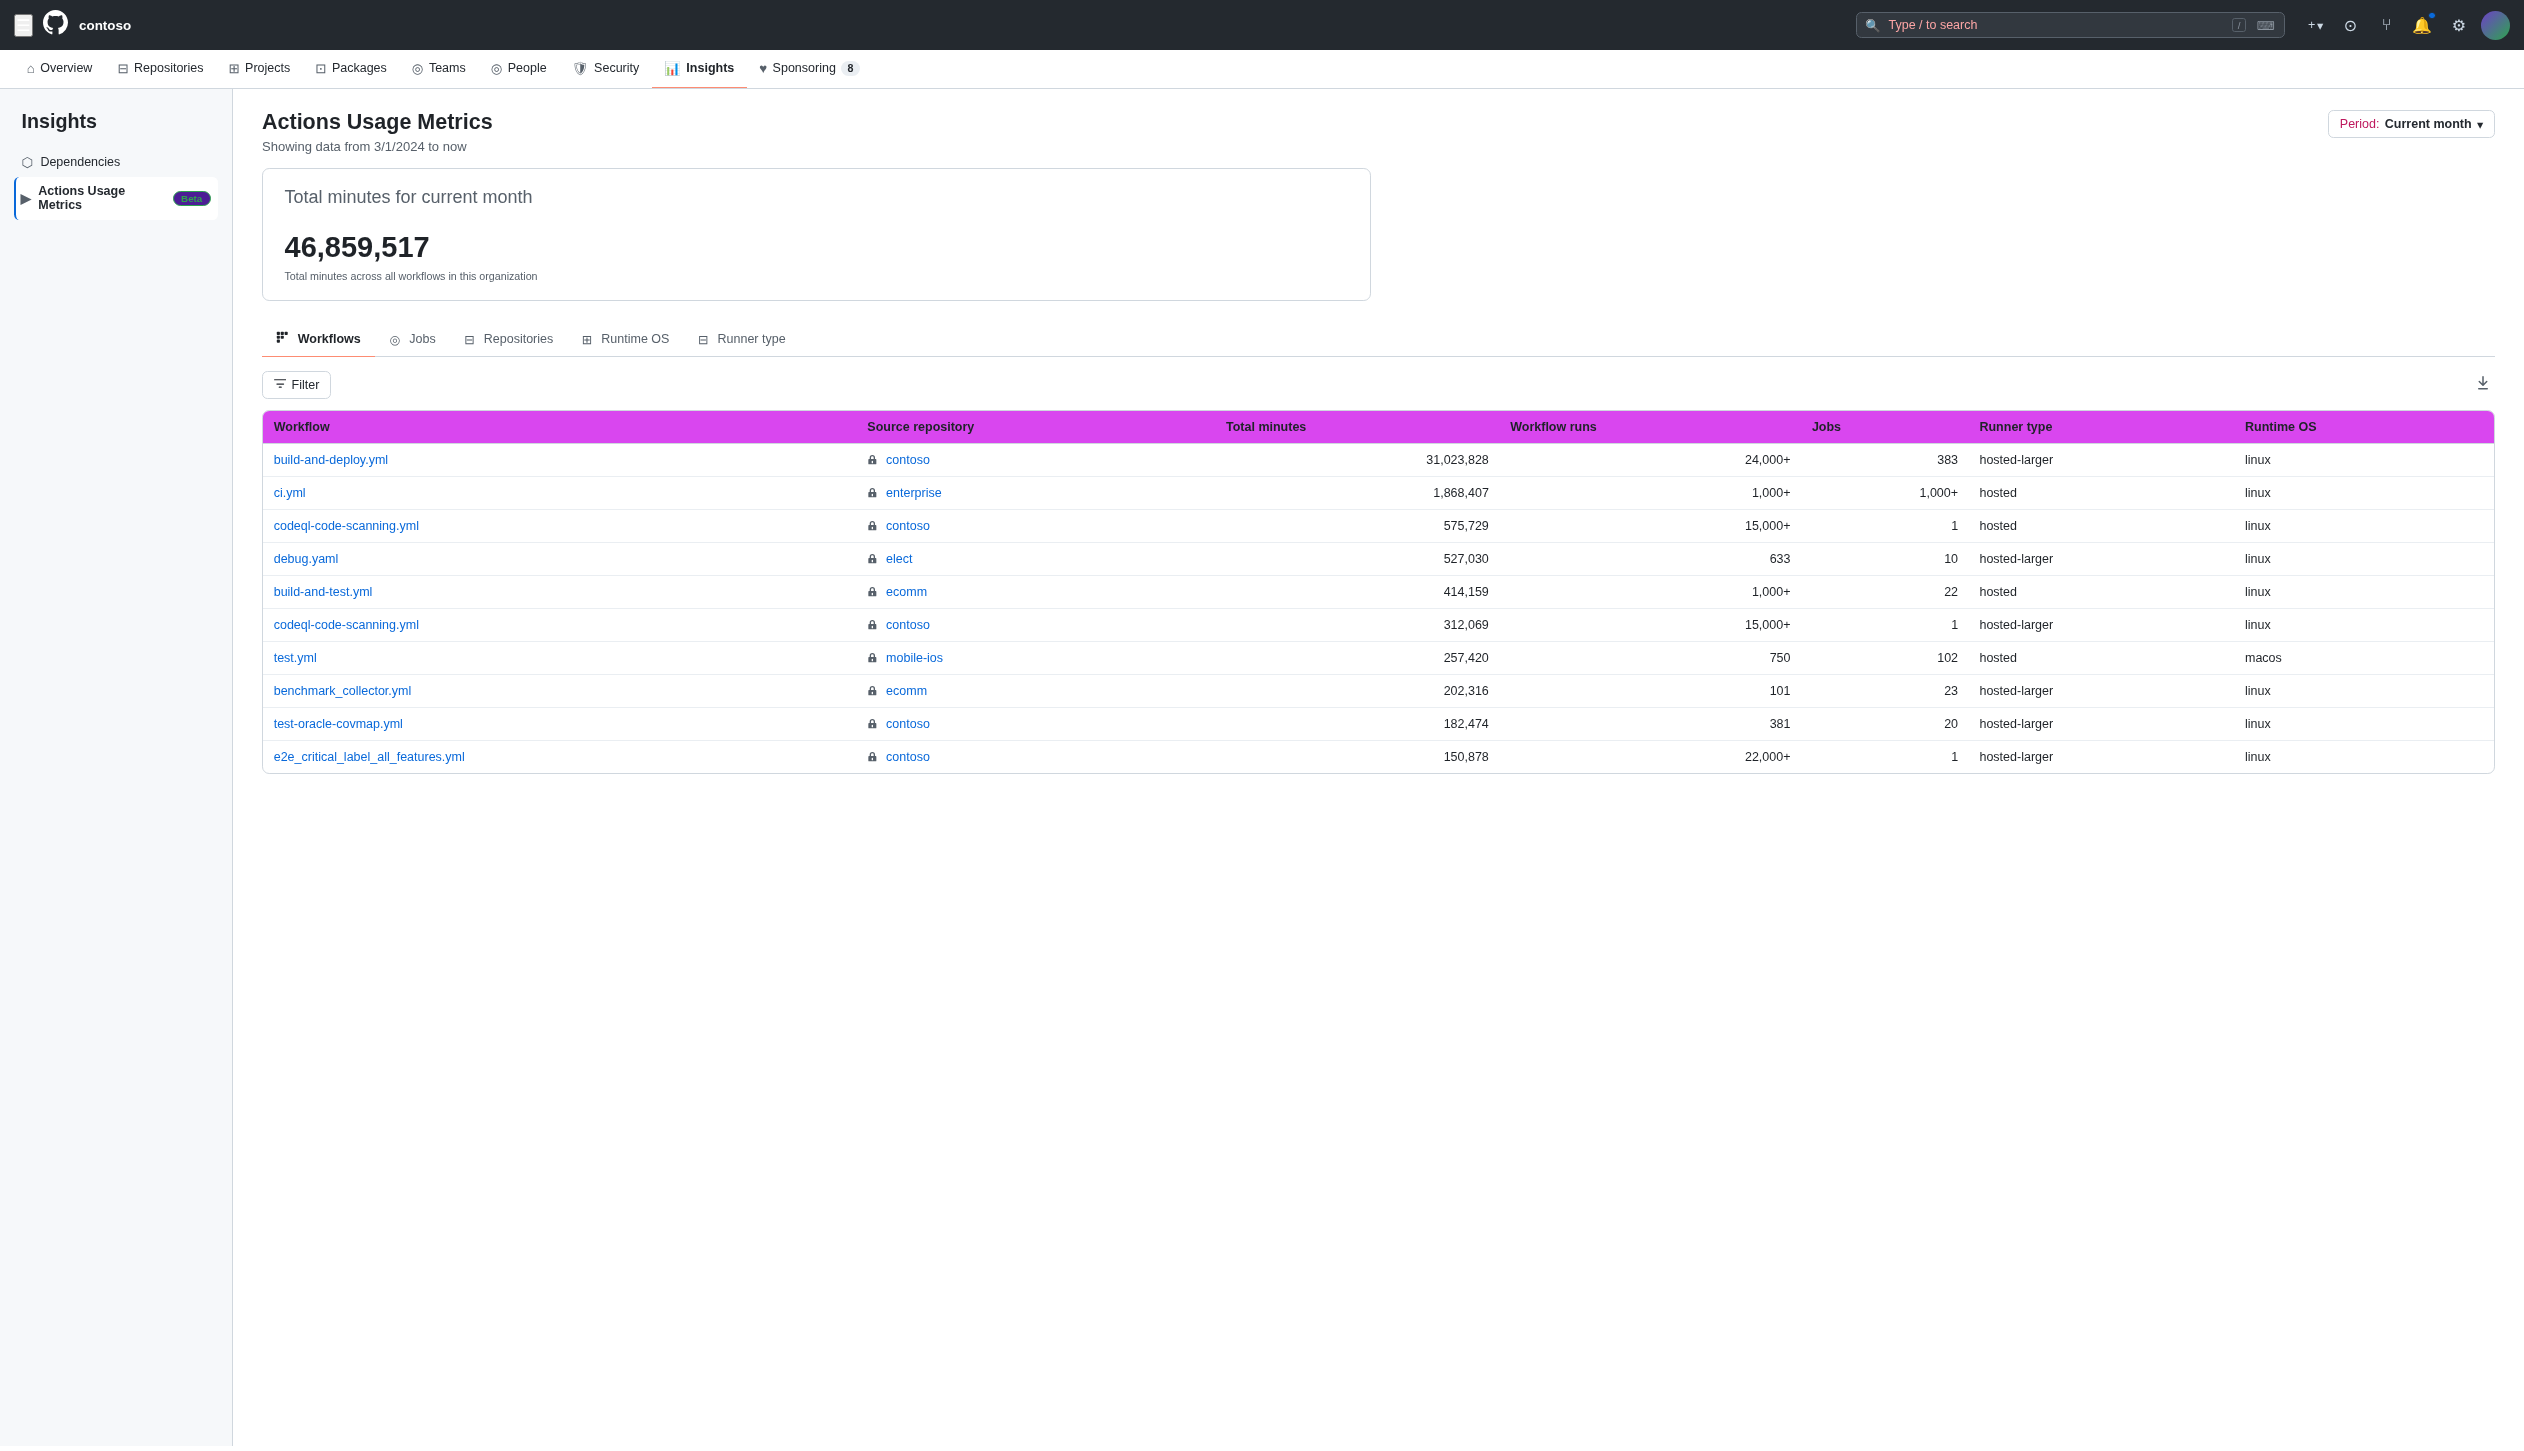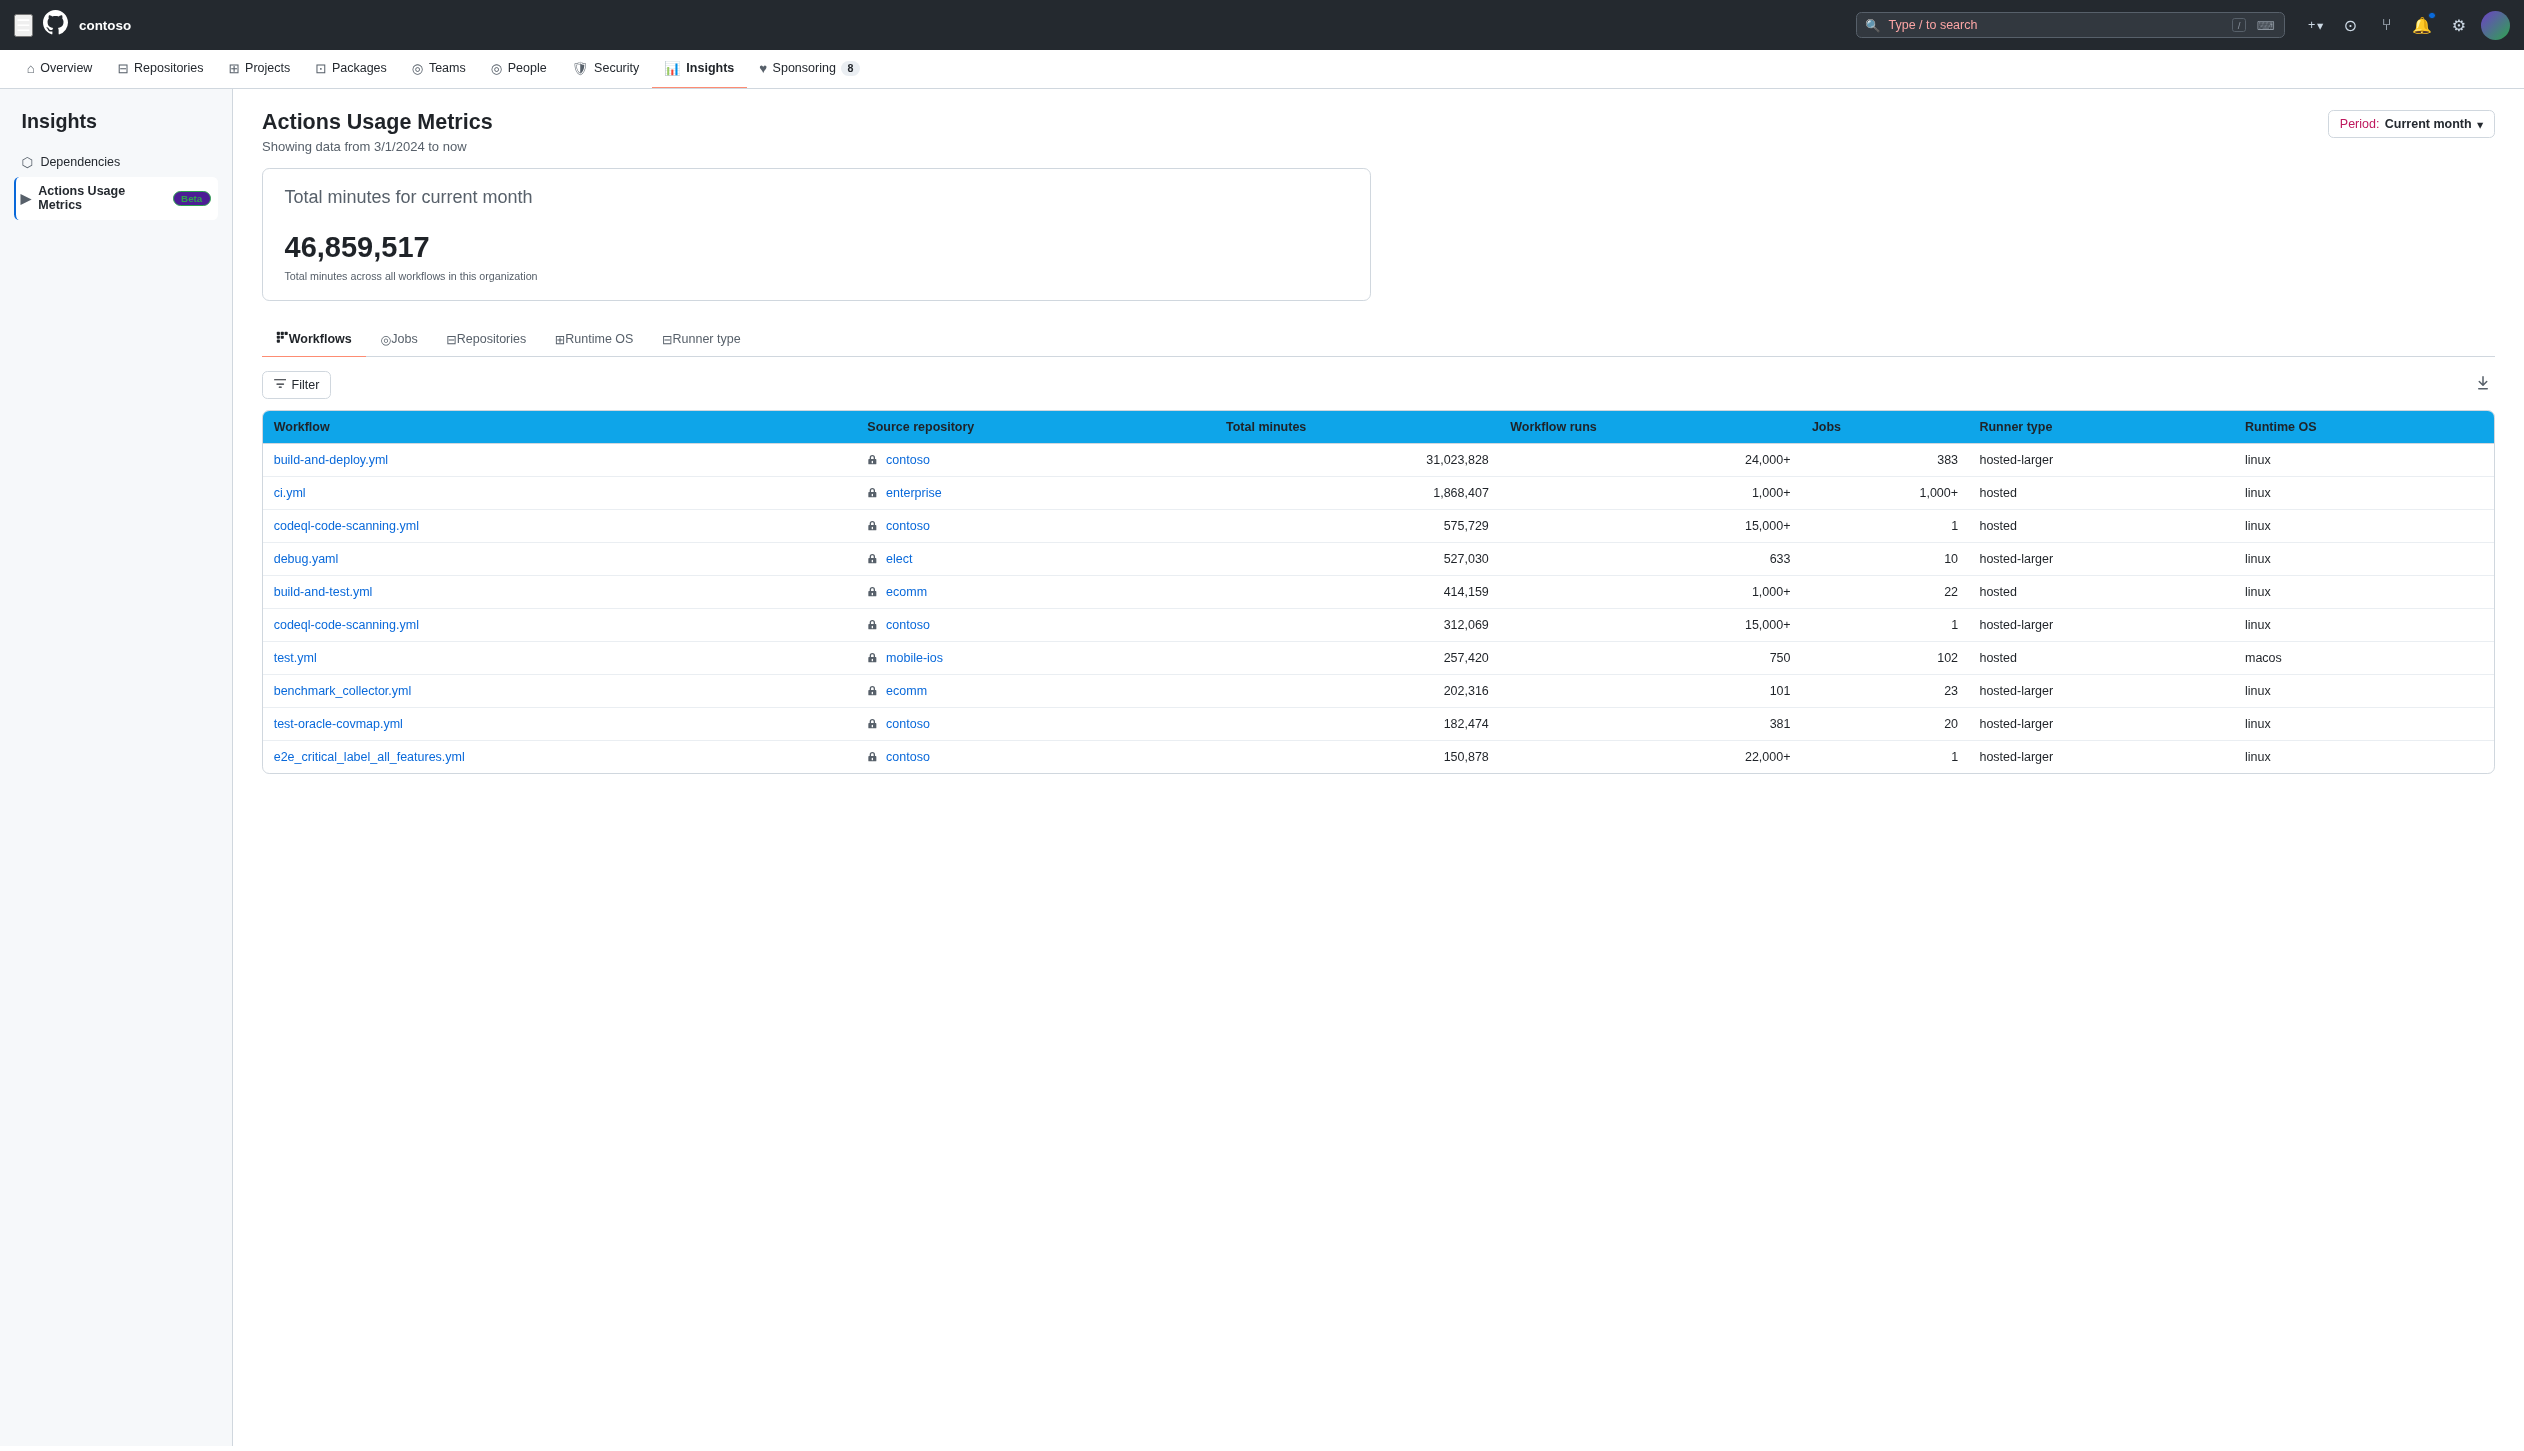--- a/index.html
+++ b/index.html
@@ -236,21 +236,21 @@
     
     .tabs-bar {
       display: flex;
       gap: 0;
       border-bottom: 0.9px solid #d0d7de;
       margin-bottom: 14.3px;
     }
     .tab-item {
       display: flex;
       align-items: center;
-      gap: 0;
+      gap: 9px;
       padding: 9px 14.3px;
       font-size: 12.5px;
       cursor: pointer;
       color: #57606a;
       border-bottom: 1.8px solid transparent;
       margin-bottom: -0.9px;
     }
     .tab-item.active {
       color: #1f2328;
       font-weight: 600;
@@ -290,21 +290,21 @@
       width: 100%;
       border-collapse: collapse;
       font-size: 12.5px;
     }
     .data-table th {
       text-align: left;
       padding: 9px 10.7px;
       border-bottom: 0.9px solid #d0d7de;
       font-weight: 600;
       color: #1f2328;
-      background: #0ea5e9;
+      background: #d946ef;
       white-space: nowrap;
     }
     .data-table td {
       padding: 9px 10.7px;
       border-bottom: 0.9px solid #eaeef2;
       color: #1f2328;
     }
     .data-table tr:last-child td { border-bottom: none; }
     .link-cell { color: #0969da; text-decoration: none; cursor: pointer; }
     .repo-cell {

